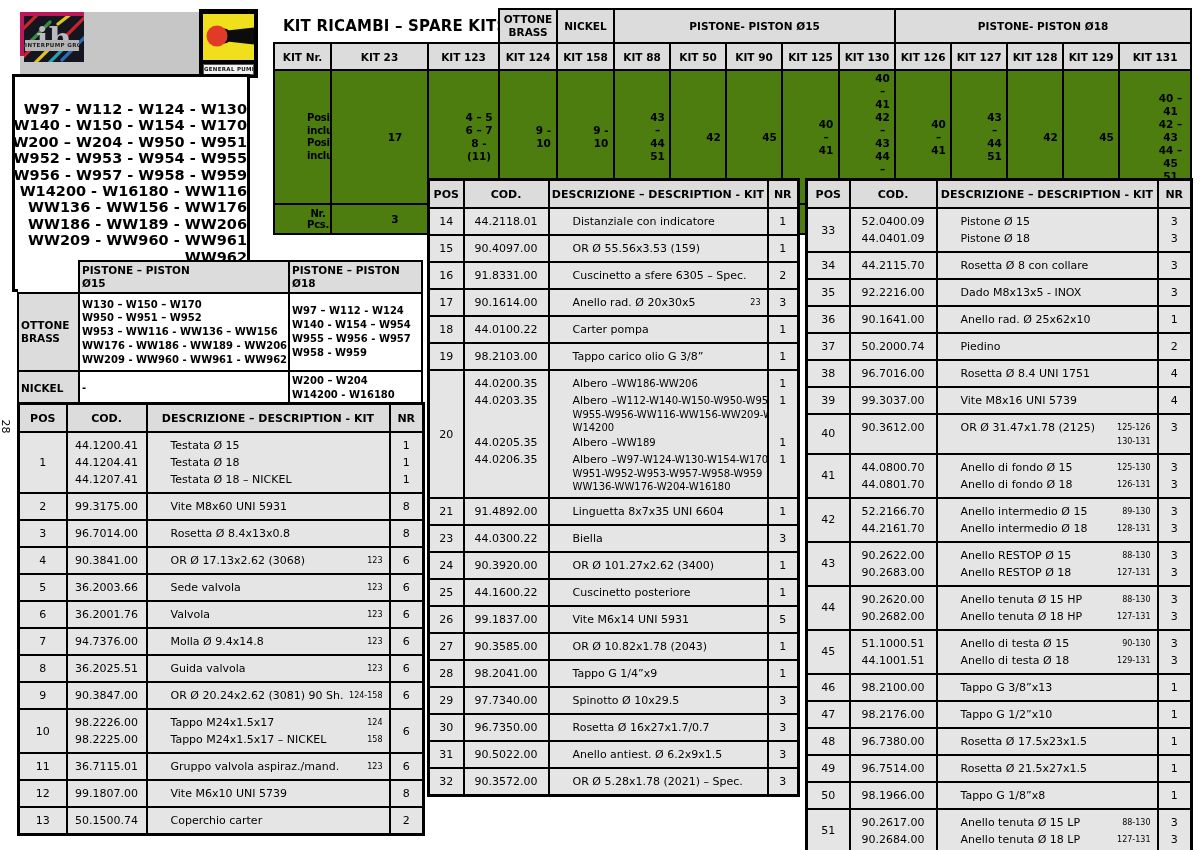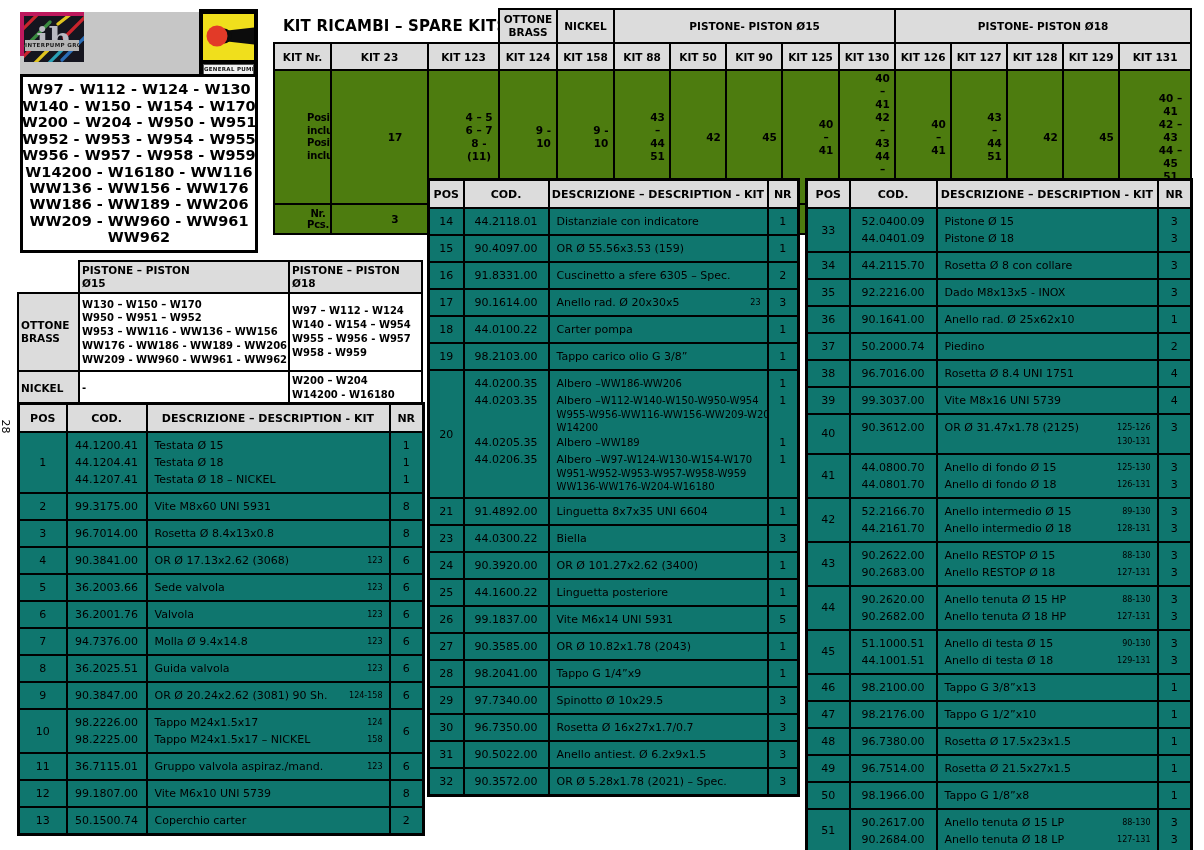--- a/index.html
+++ b/index.html
@@ -13,23 +13,23 @@
   .ip-band{position:absolute;left:1px;right:1px;bottom:1px;height:11px;background:#b4b4b4;
            font-size:5.5px;font-weight:bold;color:#1c1c1c;text-align:center;line-height:11px;
            letter-spacing:.4px;white-space:nowrap;overflow:hidden;}
   .logo-gp{position:absolute;right:0;top:-3px;width:59px;height:69px;background:#000;
            border:1px solid #000;box-sizing:border-box;padding:4px 3px 2px 3px;}
   .gp-band{position:absolute;left:3px;right:3px;bottom:2px;height:11px;background:#f2f2f2;
            border:1px solid #555;box-sizing:border-box;font-size:5.5px;font-weight:bold;color:#111;
            text-align:center;line-height:9px;letter-spacing:.3px;white-space:nowrap;overflow:hidden;}
 
   
-  .models-box{position:absolute;left:20px;top:74px;width:238px;height:179px;border:3px solid #000;
+  .models-box{position:absolute;left:12px;top:74px;width:238px;height:218px;border:3px solid #000;
               box-sizing:border-box;display:flex;flex-direction:column;justify-content:center;
-              align-items:center;background:#fff;}
+              align-items:flex-end;background:#fff;}
   .models-box div{font-weight:bold;font-size:14.5px;line-height:16.4px;white-space:nowrap;}
 
   
   .pagenum{position:absolute;left:-2px;top:420px;font-size:11px;transform:rotate(90deg);}
 
   
   #kit-table{position:absolute;left:273px;top:8px;border-collapse:collapse;table-layout:fixed;
              width:918px;}
   #kit-table td{border:2px solid #000;text-align:center;vertical-align:middle;font-weight:bold;
                 font-size:10.5px;padding:1px;overflow:hidden;}
@@ -51,31 +51,31 @@
   #piston-table td.ph{background:#dcdcdc;font-size:10.5px;}
   #piston-table td.plab{background:#dcdcdc;font-size:10.5px;}
   #piston-table td.plist{background:#fff;font-size:10px;}
   .phl{line-height:13px;}
   .pml{line-height:13.8px;white-space:nowrap;}
   #piston-table tr.rowA{height:78px;}
   #piston-table tr.rowB{height:34px;}
   #piston-table tr.rowH{height:30px;}
 
   
-  .parts{position:absolute;border-collapse:collapse;table-layout:fixed;background:#0f766e;
+  .parts{position:absolute;border-collapse:collapse;table-layout:fixed;background:#e5e5e5;
          border:3px solid #000;}
   #parts-a{left:17px;top:402px;width:405px;}
   #parts-b{left:427px;top:178px;width:370px;}
   #parts-c{left:805px;top:178px;width:385px;}
   .parts td{border:2px solid #000;vertical-align:middle;padding:4px 0;overflow:hidden;}
   .parts thead td{background:#dcdcdc;text-align:center;font-weight:bold;font-size:11px;
                   height:22px;padding:2px;}
   .parts td.pos{text-align:center;font-size:11px;}
   .parts td.cod{text-align:center;font-size:11px;}
-  .parts td.desc{padding-left:7px;padding-right:6px;}
+  .parts td.desc{padding-left:23px;padding-right:6px;}
   .parts td.nr{text-align:center;font-size:11px;}
   .ln{height:17px;line-height:17px;font-size:11px;display:flex;align-items:center;
       justify-content:center;white-space:nowrap;}
   .desc .ln{justify-content:flex-start;}
   .ln.sm{height:12.5px;line-height:12.5px;}
   .dtext{white-space:nowrap;}
   .dmodels{font-size:10px;white-space:nowrap;}
   .dref{margin-left:auto;font-size:8px;padding-left:4px;white-space:nowrap;}
 </style>
 </head>
@@ -731,21 +731,21 @@
             <div class="ln">1</div>
           </td>
         </tr>
         <tr>
           <td class="pos">25</td>
           <td class="cod">
             <div class="ln">44.1600.22</div>
           </td>
           <td class="desc">
             <div class="ln">
-              <span class="dtext">Linguetta posteriore</span>
+              <span class="dtext">Cuscinetto posteriore</span>
             </div>
           </td>
           <td class="nr">
             <div class="ln">1</div>
           </td>
         </tr>
         <tr>
           <td class="pos">26</td>
           <td class="cod">
             <div class="ln">99.1837.00</div>

